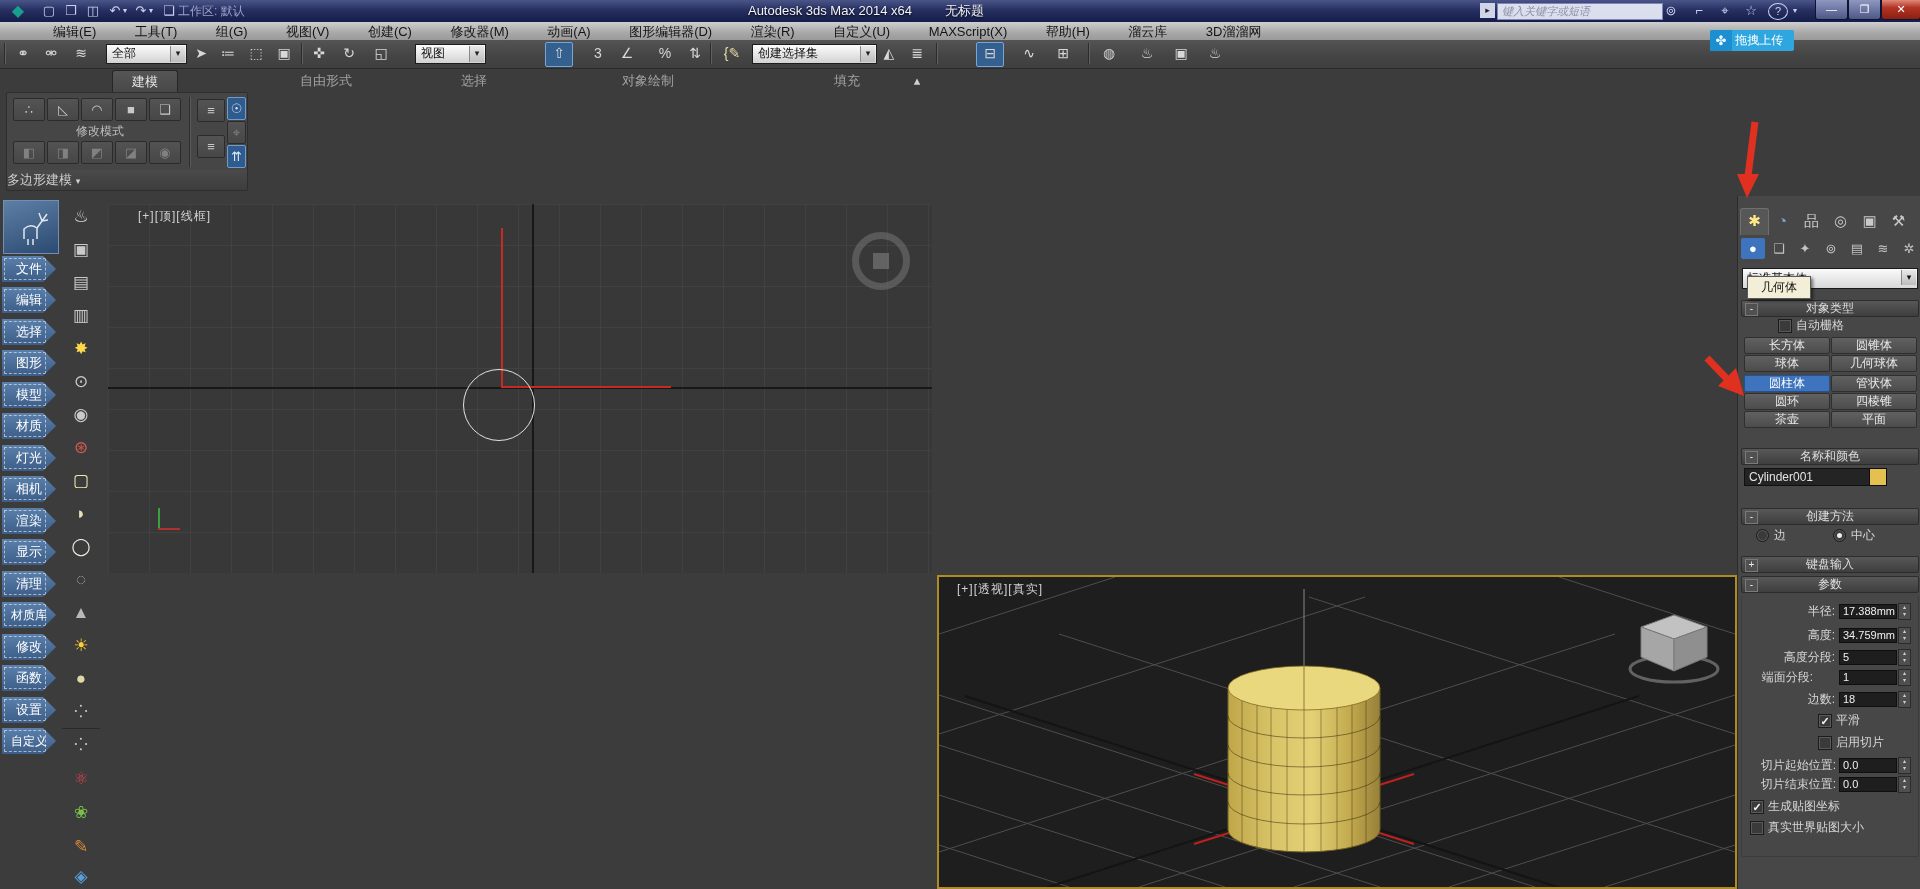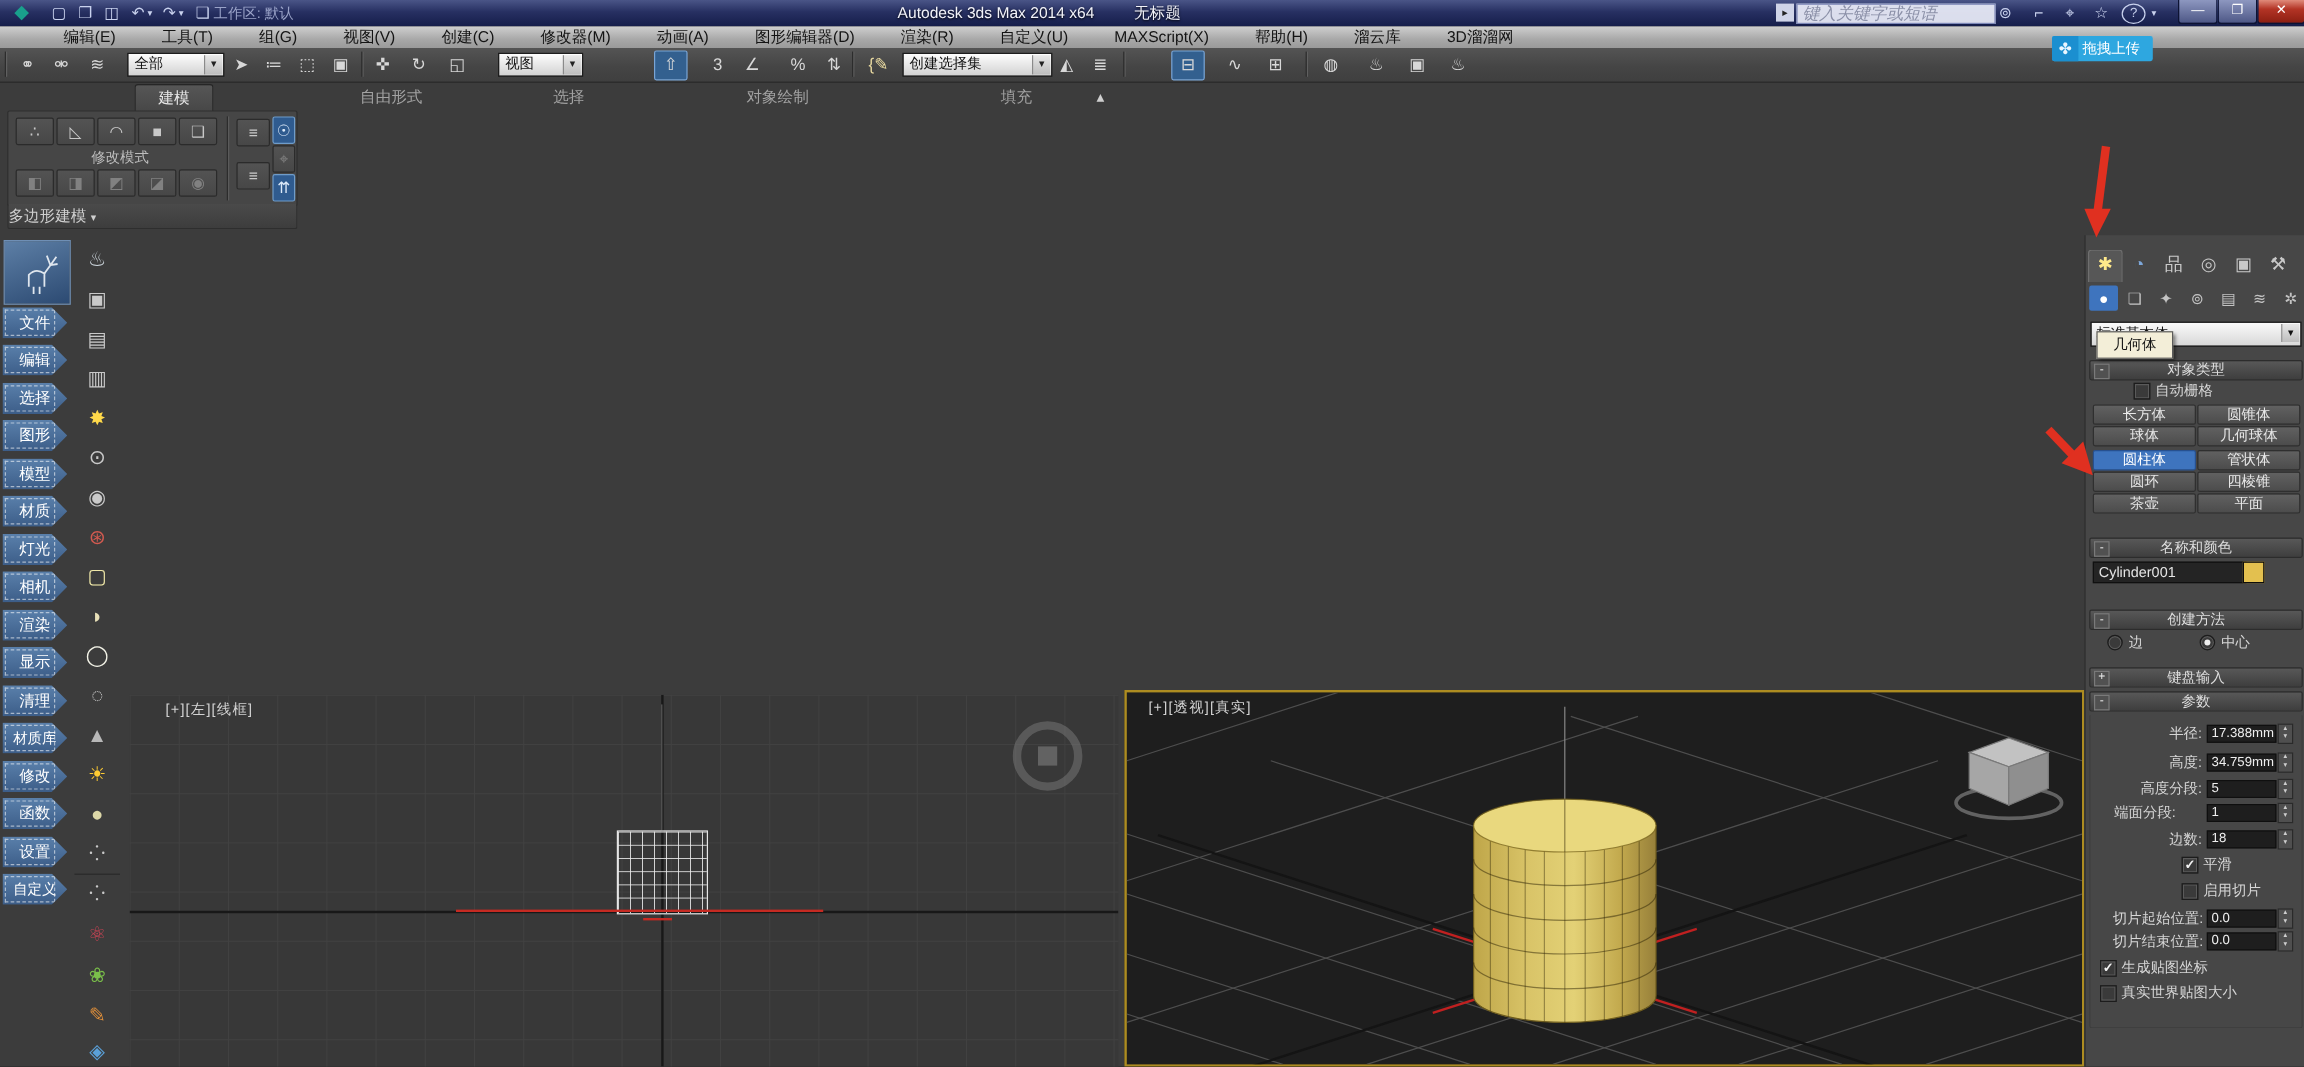--- a/index.html
+++ b/index.html
@@ -6,21 +6,21 @@
   #app{position:relative;width:1920px;height:889px;background:#3c3c3c;overflow:hidden;
        font-family:"Liberation Sans",sans-serif;-webkit-font-smoothing:antialiased;}
   .abs{position:absolute;}
   .i{position:absolute;text-align:center;color:#cfcfcf;}
   
   .titlebar{position:absolute;left:0;top:0;width:1920px;height:22px;
     background:linear-gradient(#4a5587,#273062 45%,#151d4a);color:#e9ebf5;}
   .qat{color:#c9d2ee;font-size:13px;line-height:22px;}
   .wintitle{position:absolute;top:0;height:22px;line-height:22px;font-size:13px;color:#f2f3fa;text-shadow:0 1px 2px #000;}
   .searchbox{position:absolute;top:3px;height:15px;background:rgba(235,238,250,.92);
-    border:1px solid #7d88b8;color:#8b90a8;font-style:italic;font-size:14px;line-height:15px;padding:0 4px;}
+    border:1px solid #7d88b8;color:#8b90a8;font-style:italic;font-size:11px;line-height:15px;padding:0 4px;}
   .winbtn{position:absolute;top:0;height:19px;border:1px solid #0d1333;border-top:none;
     background:linear-gradient(#8d97c0,#4e5887);color:#fff;text-align:center;font-size:11px;line-height:18px;border-radius:0 0 3px 3px;}
   .winbtn.close{background:linear-gradient(#e08a7a,#b33425 40%,#8c1f12);}
   
   .menubar{position:absolute;left:0;top:22px;width:1920px;height:18px;
     background:linear-gradient(#cfcfcf,#a8a8a8 60%,#9a9a9a);border-bottom:1px solid #6e6e6e;}
   .menuitem{display:inline-block;height:18px;line-height:18px;padding:0 17px;font-size:13px;color:#141414;}
   
   .toolbar{position:absolute;left:0;top:40px;width:1920px;height:28px;
     background:linear-gradient(#545454,#454545 55%,#3f3f3f);border-bottom:1px solid #2a2a2a;}
@@ -261,33 +261,34 @@
   <span class="sideicon" style="top:633px;color:#ffcc33;">☀</span>
   <span class="sideicon" style="top:666px;color:#ddd8a8;">●</span>
   <span class="sideicon" style="top:699px;">⁘</span>
   <span style="position:absolute;left:62px;top:728px;width:38px;border-top:1px solid #2a2a2a;"></span>
   <span class="sideicon" style="top:732px;">⁘</span>
   <span class="sideicon" style="top:766px;color:#cc4455;">⚛</span>
   <span class="sideicon" style="top:800px;color:#7abf4a;">❀</span>
   <span class="sideicon" style="top:834px;color:#d88b3a;">✎</span>
   <span class="sideicon" style="top:864px;color:#5aa0d8;">◈</span>
 
-
-
-  <div class="vp" style="left:108px;top:579px;width:824px;height:310px;">
-    <span class="axisv" style="left:443px;"></span>
-    <span class="axish" style="top:180px;"></span>
-    <span style="position:absolute;left:443px;top:8px;width:1px;height:105px;background:#5c5c5c;"></span>
-    <span class="mesh" style="left:406px;top:113px;width:74px;height:68px;"></span>
-    <span class="redline" style="left:272px;top:179px;width:306px;height:2px;"></span>
-    <span class="redline" style="left:428px;top:186px;width:24px;height:2px;"></span>
-    <span class="ghostring" style="left:736px;top:22px;width:44px;height:44px;"></span>
-    <span class="ghostsq" style="left:757px;top:43px;width:16px;height:16px;"></span>
-    <span class="vplabel">[+][左][线框]</span>
-  </div>
+  <div class="vp" style="left:108px;top:204px;width:824px;height:369px;">
+    <span class="axisv" style="left:424px;"></span>
+    <span class="axish" style="top:183px;"></span>
+    <span class="redline" style="left:393px;top:24px;width:2px;height:160px;"></span>
+    <span class="redline" style="left:395px;top:182px;width:168px;height:2px;"></span>
+    <span style="position:absolute;left:355px;top:165px;width:70px;height:70px;border:1.5px solid #e2e2e2;border-radius:50%;"></span>
+    <span class="ghostring" style="left:744px;top:28px;width:44px;height:44px;"></span>
+    <span class="ghostsq" style="left:765px;top:49px;width:16px;height:16px;"></span>
+    <span class="axicon-g" style="left:50px;top:304px;"></span>
+    <span class="axicon-r" style="left:50px;top:324px;"></span>
+    <span class="vplabel">[+][顶][线框]</span>
+  </div>
+
+
 
   <div style="position:absolute;left:937px;top:575px;width:800px;height:314px;border:2px solid #ad8c21;background:#1e1e1e;box-sizing:border-box;overflow:hidden;">
     <svg width="796" height="310" viewBox="0 0 796 310" style="position:absolute;left:0;top:0;">
       <defs>
         <linearGradient id="cylg" x1="0" y1="0" x2="1" y2="0">
           <stop offset="0" stop-color="#bfa649"></stop>
             <stop offset="0.3" stop-color="#d9c468"></stop>
           <stop offset="0.55" stop-color="#e3d176"></stop>
             <stop offset="0.8" stop-color="#c3aa4e"></stop>
           <stop offset="1" stop-color="#97803a"></stop>

